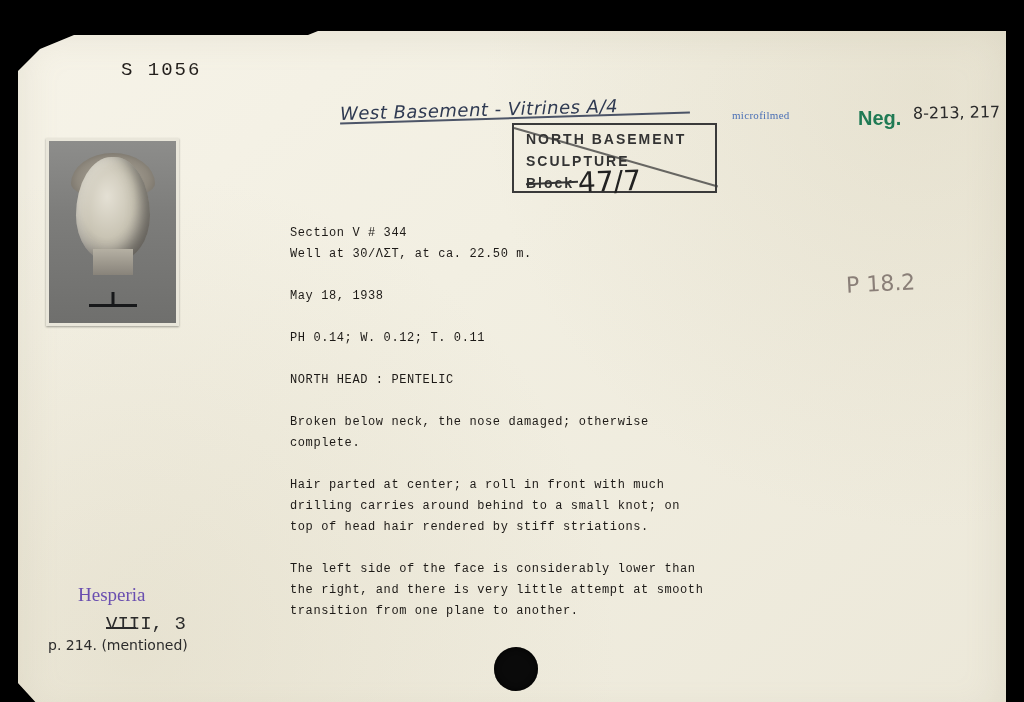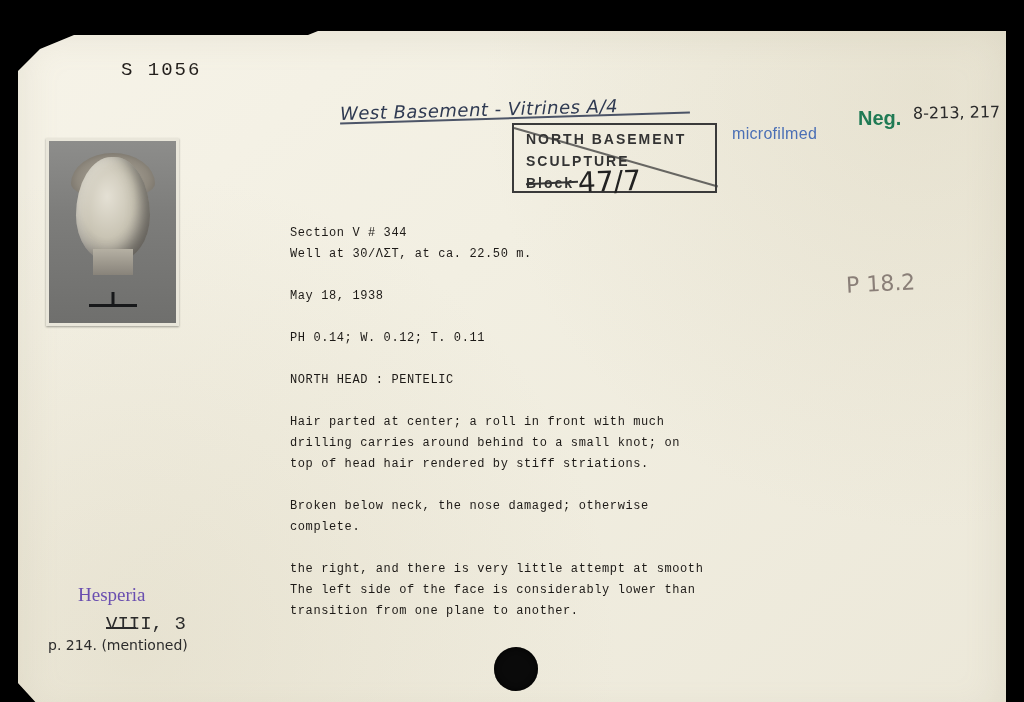--- a/index.html
+++ b/index.html
@@ -155,23 +155,23 @@
     height: 2px;
     background: #2f3a52;
     transform: rotate(-1.8deg);
     opacity: 0.85;
   }
 
   
   #microfilmed {
     position: absolute;
     left: 714px;
-    top: 94px;
-    font-family: Liberation Sans, sans-serif;
-    font-size: 16px;
+    top: 78px;
+    font-family: Liberation Serif, serif;
+    font-size: 11px;
     color: #4a6fb5;
     letter-spacing: 0.3px;
   }
 
   
   #neg-label {
     position: absolute;
     left: 840px;
     top: 76px;
     font-family: "Liberation Sans", sans-serif;
@@ -355,31 +355,31 @@
       <div class="para">
         <div class="line">May 18, 1938</div>
       </div>
       <div class="para">
         <div class="line">PH 0.14; W. 0.12; T. 0.11</div>
       </div>
       <div class="para">
         <div class="line">NORTH HEAD : PENTELIC</div>
       </div>
       <div class="para">
+        <div class="line">Broken below neck, the nose damaged; otherwise</div>
+        <div class="line">complete.</div>
+      </div>
+      <div class="para">
         <div class="line">Hair parted at center; a roll in front with much</div>
         <div class="line">drilling carries around behind to a small knot; on</div>
         <div class="line">top of head hair rendered by stiff striations.</div>
       </div>
       <div class="para">
-        <div class="line">Broken below neck, the nose damaged; otherwise</div>
-        <div class="line">complete.</div>
-      </div>
-      <div class="para">
+        <div class="line">The left side of the face is considerably lower than</div>
         <div class="line">the right, and there is very little attempt at smooth</div>
-        <div class="line">The left side of the face is considerably lower than</div>
         <div class="line">transition from one plane to another.</div>
       </div>
     </div>
 
     <div id="pencil-right">P 18.2</div>
 
     <div id="hesperia">Hesperia</div>
     <div id="hesperia-vol">VIII, 3</div>
     <div id="hesperia-vol-strike"></div>
     <div id="hesperia-page">p. 214. (mentioned)</div>

